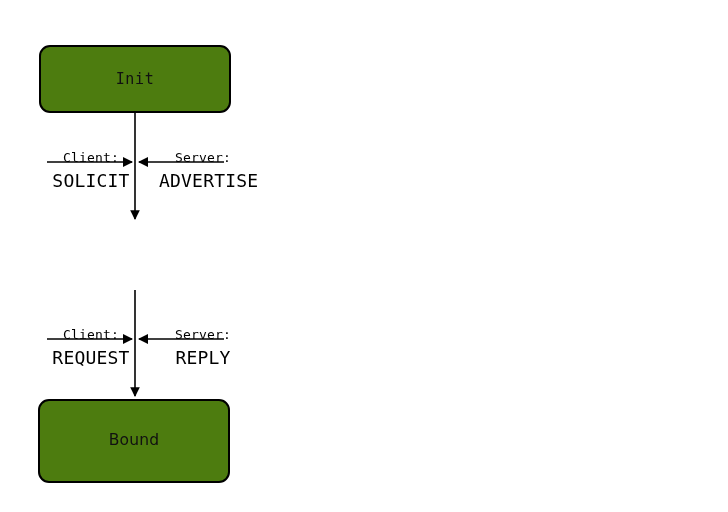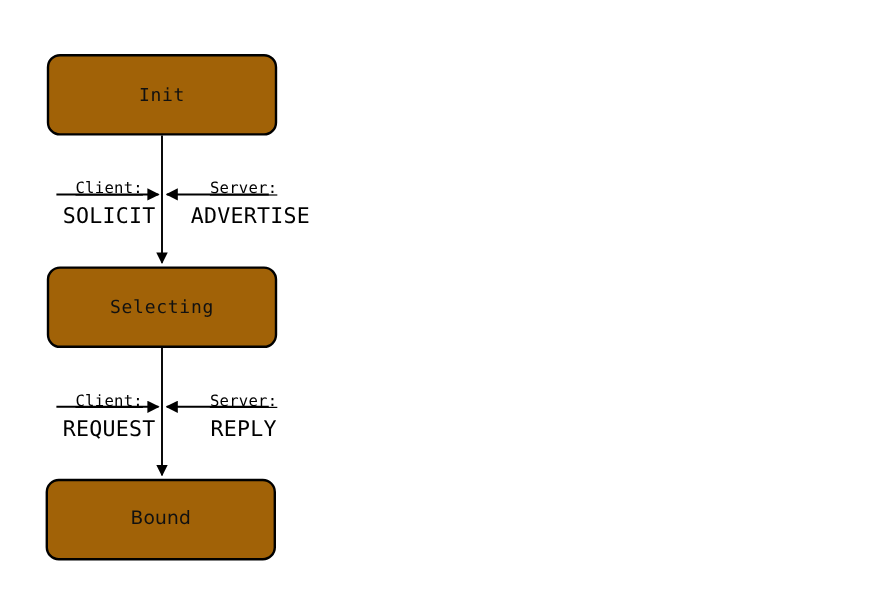--- a/index.html
+++ b/index.html
@@ -22,42 +22,42 @@
     width: 728px;
     height: 512px;
   }
 
   
   .state-box {
     position: absolute;
     box-sizing: border-box;
     border: 2px solid #000000;
     border-radius: 11px;
-    background: #a16207;
+    background: #4d7c0f;
     display: flex;
     align-items: center;
     justify-content: center;
   }
   .state-label {
     font-family: "DejaVu Sans Mono", "Liberation Mono", monospace;
     font-size: 15px;
     color: #111111;
     letter-spacing: 0.6px;
     white-space: nowrap;
     line-height: 1;
   }
   .state-label.sans {
     font-family: "DejaVu Sans", "Liberation Sans", sans-serif;
     font-size: 15.5px;
     letter-spacing: 0.2px;
   }
 
   #box-init      { left: 39px;  top: 45px;  width: 192px; height: 68px; }
   #box-selecting { left: 39px;  top: 222px; width: 192px; height: 68px; }
-  #box-bound     { left: 38px;  top: 399px; width: 192px; height: 68px; }
+  #box-bound     { left: 38px;  top: 399px; width: 192px; height: 84px; }
 
   
   #connector-layer {
     position: absolute;
     left: 0;
     top: 0;
     width: 728px;
     height: 512px;
     pointer-events: none;
   }
@@ -76,21 +76,20 @@
   .edge-label.client { left: 0px; }
   .edge-label.server { left: 112px; }
 
   .edge-label-role {
     font-family: "DejaVu Sans Mono", "Liberation Mono", monospace;
     font-size: 13px;
     color: #000000;
     line-height: 15px;
     letter-spacing: 0.2px;
     white-space: nowrap;
-    text-decoration: underline;
   }
   .edge-label-msg {
     font-family: "DejaVu Sans Mono", "Liberation Mono", monospace;
     font-size: 18px;
     color: #000000;
     line-height: 15px;
     letter-spacing: 0.2px;
     white-space: nowrap;
     margin-top: 8px;
   }
@@ -126,23 +125,20 @@
 
     <line x1="47" y1="339" x2="132" y2="339" stroke="#000000" stroke-width="1.7" marker-end="url(#arrow-right)"></line>
 
     <line x1="224" y1="339" x2="139" y2="339" stroke="#000000" stroke-width="1.7" marker-end="url(#arrow-left)"></line>
   </svg>
 
   <div class="state-box" id="box-init">
     <span class="state-label">Init</span>
   </div>
 
-  <div class="state-box" id="box-selecting">
-    <span class="state-label">Selecting</span>
-  </div>
 
   <div class="state-box" id="box-bound">
     <span class="state-label sans">Bound</span>
   </div>
 
   <div class="edge-labels" id="edge-labels-1">
     <div class="edge-label client">
       <div class="edge-label-role">Client:</div>
       <div class="edge-label-msg">SOLICIT</div>
     </div>

